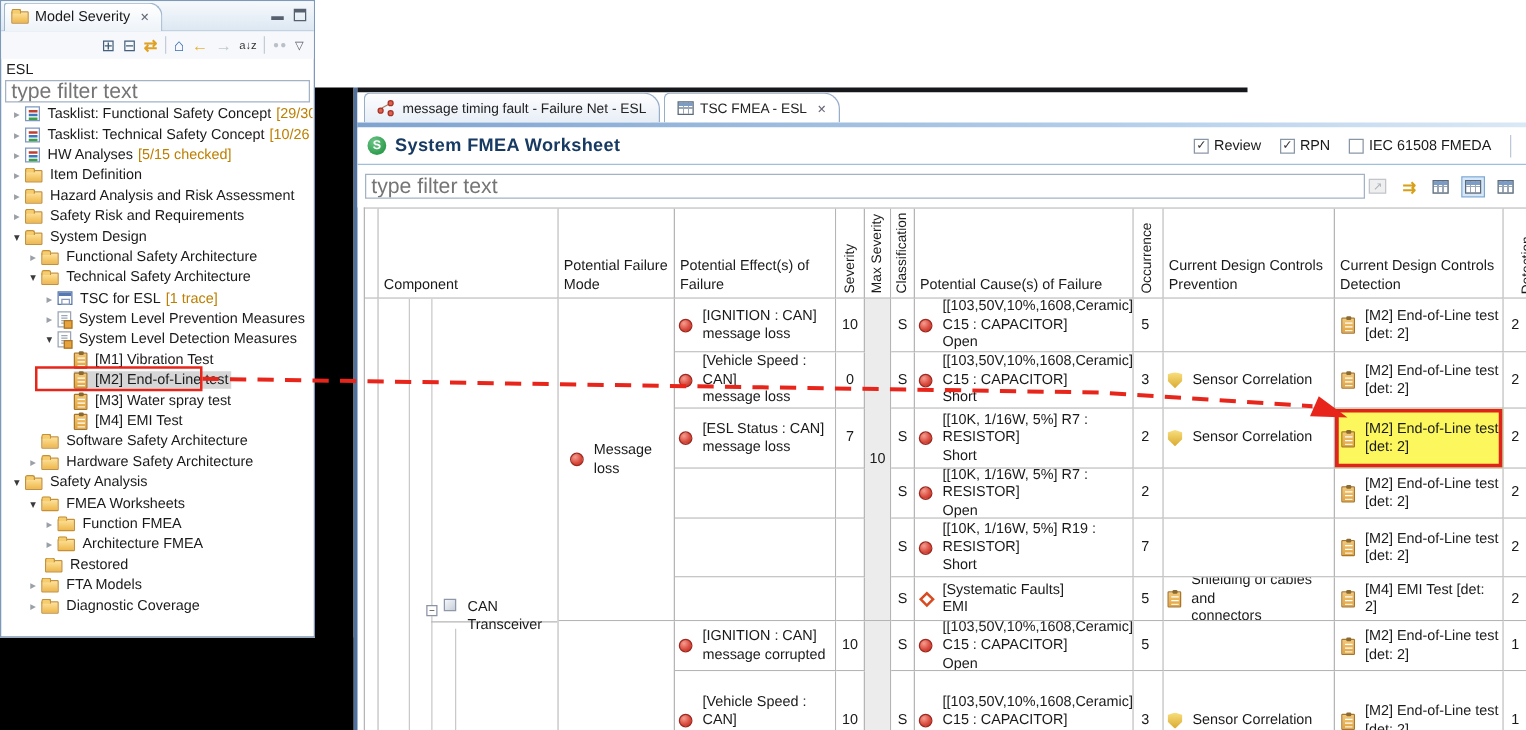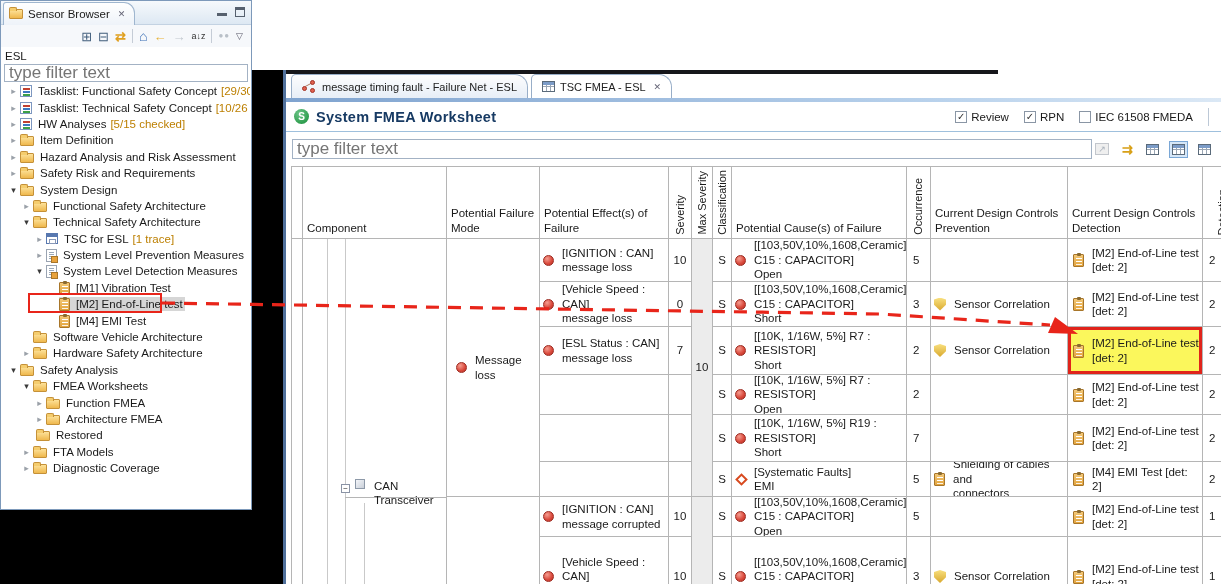--- a/index.html
+++ b/index.html
@@ -157,21 +157,21 @@
 
 <div id="canvas" data-name="screenshot-canvas">
 
   <div class="blackgap" style="left:252px; top:70px; width:31px; height:514px;" data-name="background-gap"></div>
   <div class="blackgap" style="left:0; top:510px; width:283px; height:74px;" data-name="background-bottom"></div>
 
   <div id="left-panel" data-name="model-browser-panel">
     <div class="lp-header" data-name="view-header">
       <div class="lp-tab" data-name="tab-model-browser">
         <span class="ic ic-folder" style="margin:0;" data-name="model-browser-icon"></span>
-        <span data-name="view-tab-label">Sensor Browser</span>
+        <span data-name="view-tab-label">Model Severity</span>
         <span class="close-x" data-name="close-icon">✕</span>
       </div>
       <div class="lp-winbtns">
         <span class="btn-min" data-name="minimize-icon"></span>
         <span class="btn-max" data-name="maximize-icon"></span>
       </div>
     </div>
     <div id="lp-toolbar" data-name="view-toolbar">
         <span class="tb-icon" data-name="expand-all-icon">⊞</span>
         <span class="tb-icon" data-name="collapse-all-icon">⊟</span>
@@ -289,28 +289,35 @@
           <span class="chev" data-name="tree-expander-spacer"></span>
           <span class="twrap selwrap" data-name="tree-item-content">
             <span class="ic ic-measure" data-name="measure-icon"></span>
             <span class="tlabel" data-name="tree-item-label">[M2] End-of-Line test</span>
           </span>
         </div>
         <div class="titem" data-name="tree-item" style="padding-left: 44px;">
           <span class="chev" data-name="tree-expander-spacer"></span>
           <span class="twrap" data-name="tree-item-content">
             <span class="ic ic-measure" data-name="measure-icon"></span>
+            <span class="tlabel" data-name="tree-item-label">[M3] Water spray test</span>
+          </span>
+        </div>
+        <div class="titem" data-name="tree-item" style="padding-left: 44px;">
+          <span class="chev" data-name="tree-expander-spacer"></span>
+          <span class="twrap" data-name="tree-item-content">
+            <span class="ic ic-measure" data-name="measure-icon"></span>
             <span class="tlabel" data-name="tree-item-label">[M4] EMI Test</span>
           </span>
         </div>
         <div class="titem" data-name="tree-item" style="padding-left: 18px;">
           <span class="chev" data-name="tree-expander-spacer"></span>
           <span class="twrap" data-name="tree-item-content">
             <span class="ic ic-folder" data-name="folder-icon"></span>
-            <span class="tlabel" data-name="tree-item-label">Software Vehicle Architecture</span>
+            <span class="tlabel" data-name="tree-item-label">Software Safety Architecture</span>
           </span>
         </div>
         <div class="titem" data-name="tree-item" style="padding-left: 18px;">
           <span class="chev" data-name="tree-expander-icon">▸</span>
           <span class="twrap" data-name="tree-item-content">
             <span class="ic ic-folder" data-name="folder-icon"></span>
             <span class="tlabel" data-name="tree-item-label">Hardware Safety Architecture</span>
           </span>
         </div>
         <div class="titem" data-name="tree-item" style="padding-left: 5px;">

